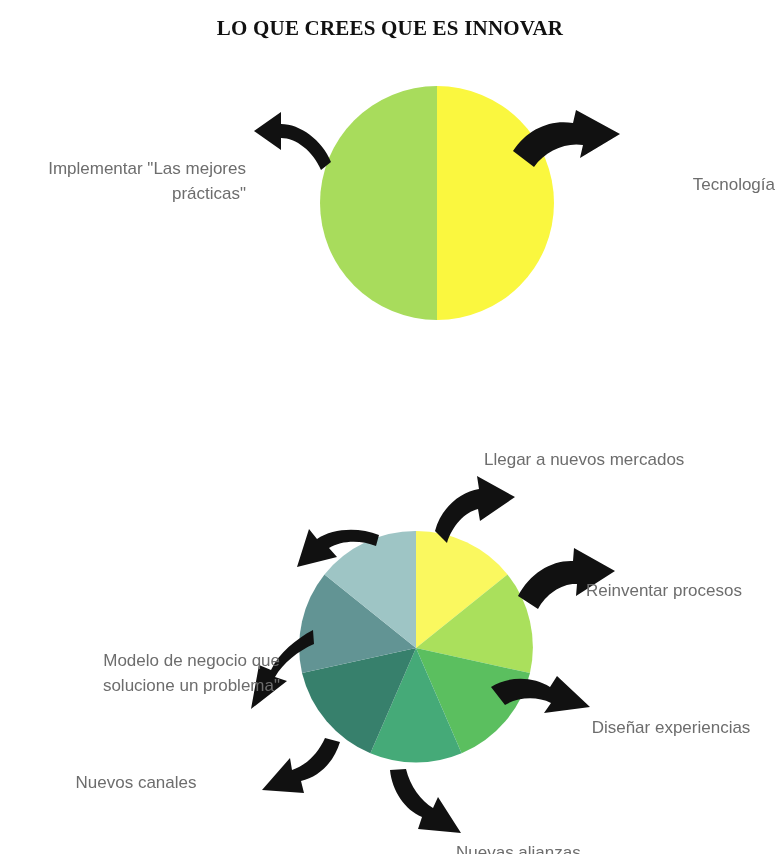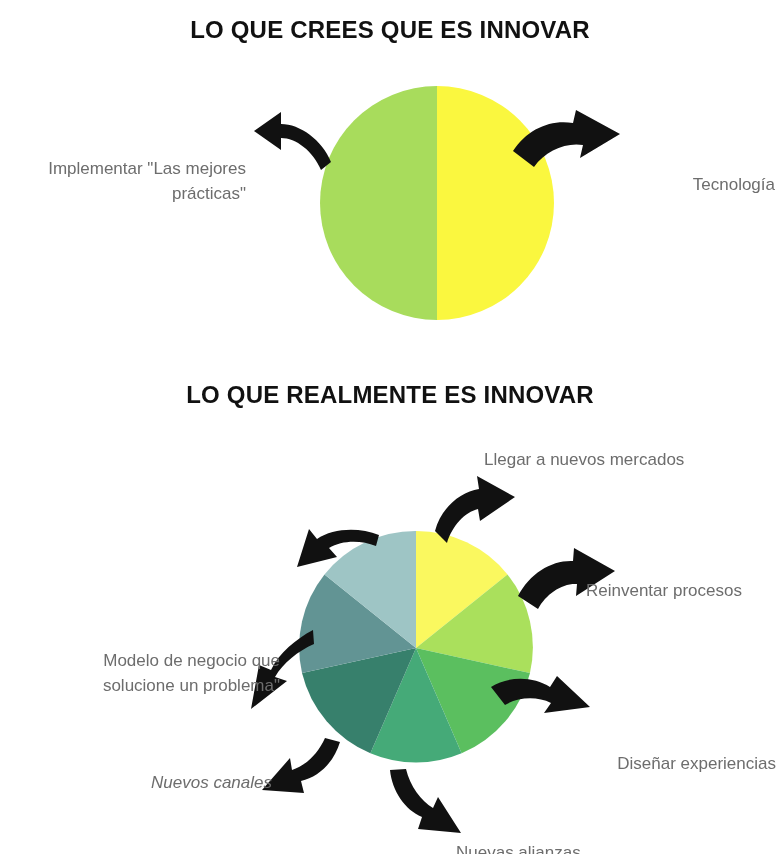--- a/index.html
+++ b/index.html
@@ -15,23 +15,23 @@
     width: 780px;
     height: 854px;
     background: #ffffff;
   }
 
   .section-title {
     position: absolute;
     left: 0;
     width: 780px;
     text-align: center;
-    font-family: Liberation Sans, sans-serif;
+    font-family: Liberation Serif, serif;
     font-weight: bold;
-    font-size: 24px;
+    font-size: 21px;
     letter-spacing: 0.2px;
     color: #111111;
     white-space: nowrap;
   }
   #title-1 { top: 16px; }
   #title-2 { top: 381px; }
 
   .pie-wrap { position: absolute; }
   #pie-1-wrap { left: 318px; top: 84px; width: 238px; height: 238px; }
   #pie-2-wrap { left: 297px; top: 529px; width: 238px; height: 238px; }
@@ -58,23 +58,23 @@
     text-align: right;
   }
   #lbl-tecnologia {
     left: 585px; top: 172px; width: 190px;
     text-align: right;
   }
 
   
   #lbl-mercados  { left: 484px; top: 447px; width: 260px; text-align: left; }
   #lbl-procesos  { left: 586px; top: 578px; width: 200px; text-align: left; }
-  #lbl-experiencias { left: 566px; top: 715px; width: 210px; text-align: right; margin-top: 36px; }
+  #lbl-experiencias { left: 566px; top: 715px; width: 210px; text-align: center; }
   #lbl-alianzas  { left: 456px; top: 808px; width: 220px; text-align: left; margin-top: 32px; }
-  #lbl-canales   { left: 0px;   top: 770px; width: 272px; text-align: right; font-style: italic; }
+  #lbl-canales   { left: 0px;   top: 770px; width: 272px; text-align: center; }
   #lbl-modelo    { left: 0px;   top: 648px; width: 280px; text-align: right; padding-left: 16px; }
   #lbl-servicio  { left: 0px;   top: 503px; width: 292px; text-align: right; }
 </style>
 </head>
 <body style="background: rgb(255, 255, 255);">
 
 <div id="page">
 
   <div class="section-title" id="title-1">LO QUE CREES QUE ES INNOVAR</div>
 
@@ -106,21 +106,20 @@
                L 583 145
                C 566 142, 545 151, 534 167 Z"></path>
     </g>
   </svg>
 
   <div class="lbl" id="lbl-practicas">Implementar "Las mejores
 prácticas"</div>
 
   <div class="lbl" id="lbl-tecnologia">Tecnología</div>
 
-  <div class="section-title" id="title-2">LO QUE REALMENTE ES INNOVAR</div>
 
   <div class="pie-wrap" id="pie-2-wrap">
     <svg width="238" height="238" viewBox="0 0 238 238">
 
       <g>
         <path d="M119 119 L119 2 A117 117 0 0 1 210.49 45.39 Z" fill="#faf85f"></path>
         <path d="M119 119 L210.49 45.39 A117 117 0 0 1 232.96 144.05 Z" fill="#aae05c"></path>
         <path d="M119 119 L232.96 144.05 A117 117 0 0 1 164.62 224.34 Z" fill="#5bbf5f"></path>
         <path d="M119 119 L164.62 224.34 A117 117 0 0 1 73.38 224.34 Z" fill="#45aa78"></path>
         <path d="M119 119 L73.38 224.34 A117 117 0 0 1 5.04 144.05 Z" fill="#37806c"></path>

